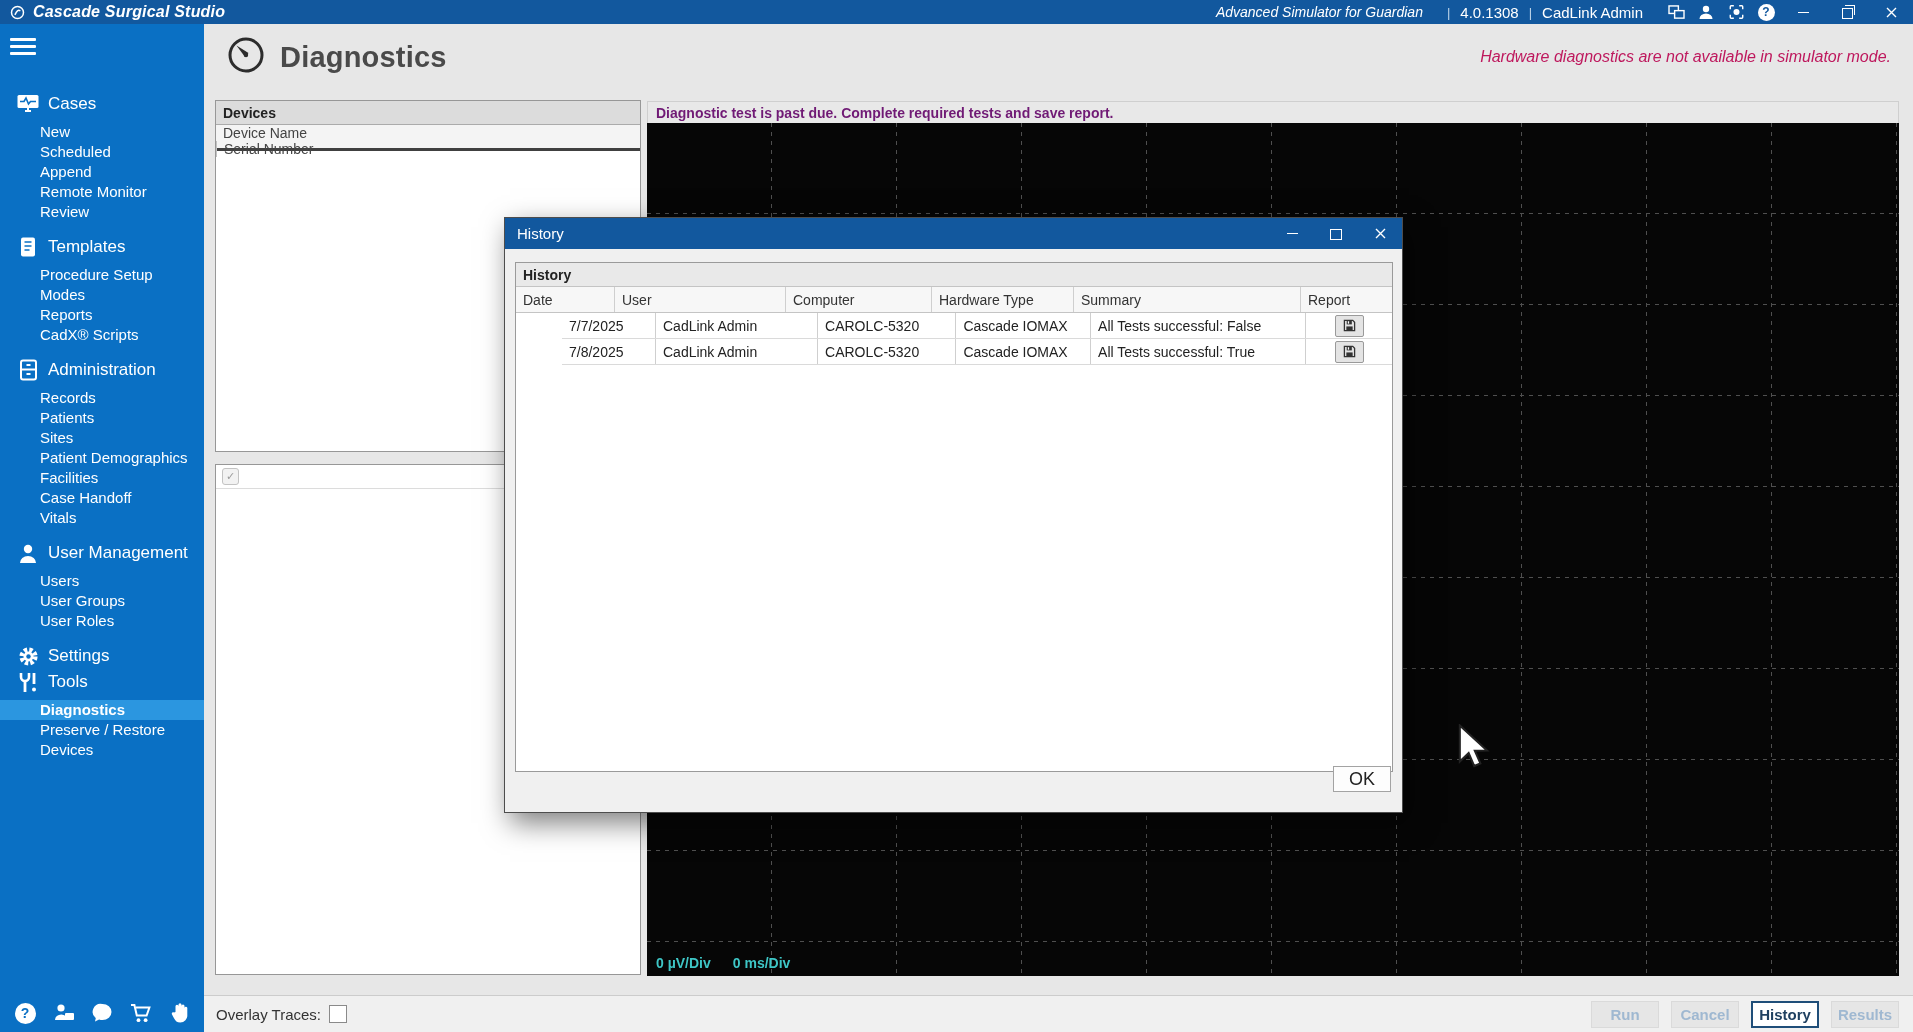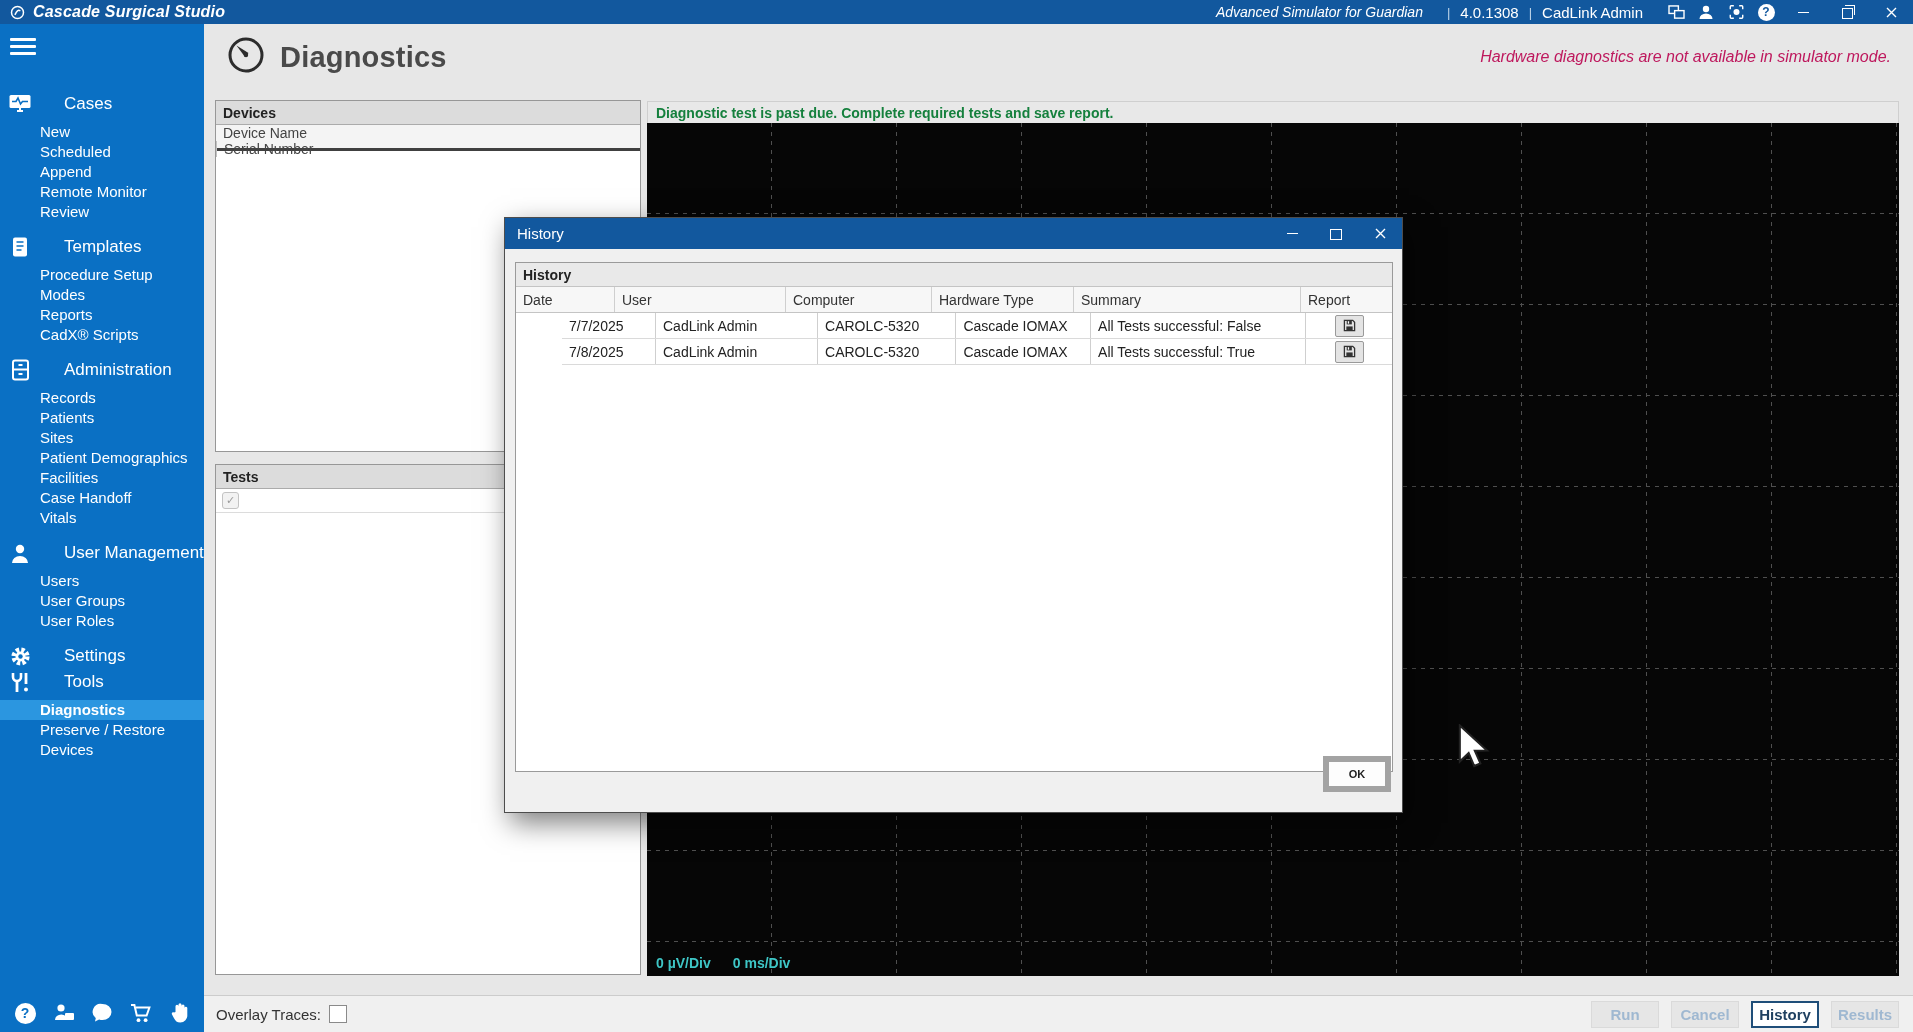--- a/index.html
+++ b/index.html
@@ -20,21 +20,21 @@
   .tb-win{width:44px;height:24px;display:flex;align-items:center;justify-content:center;cursor:pointer;}
   .glyph-min{width:11px;height:1px;background:#fff;}
   .glyph-restore{width:9px;height:9px;border:1px solid #fff;position:relative;background:#12589e;margin-top:2px;}
   .glyph-restore:before{content:"";position:absolute;left:2px;top:-4px;width:9px;height:9px;border:1px solid #fff;border-bottom:none;border-left:none;}
 
   
   .sidebar{position:absolute;left:0;top:24px;width:204px;height:1008px;background:#0a70c4;color:#fff;}
   .hamburger{margin:14px 0 0 10px;width:26px;cursor:pointer;}
   .hamburger div{height:3px;background:#fff;margin-bottom:4px;border-radius:1px;}
   .nav{margin-top:36px;}
-  .sec-header{display:flex;align-items:center;height:26px;padding-left:8px;cursor:pointer;gap:24px;}
+  .sec-header{display:flex;align-items:center;height:26px;padding-left:16px;cursor:pointer;}
   .sec-ico{width:24px;display:flex;justify-content:center;margin-right:8px;}
   .sec-label{font-size:17px;}
   .sub-items{margin:5px 0 12px 0;}
   .sub-item{height:20px;line-height:20px;padding-left:40px;font-size:15px;cursor:pointer;white-space:nowrap;}
   .sub-item.selected{background:#2b96e0;font-weight:bold;}
   .sb-footer{position:absolute;left:0;bottom:0;width:100%;height:38px;display:flex;align-items:center;
              justify-content:space-between;padding:0 12px;box-sizing:border-box;}
   .sb-foot-ico{width:26px;height:26px;display:flex;align-items:center;justify-content:center;cursor:pointer;}
   .help-circle{width:21px;height:21px;background:#fff;border-radius:50%;color:#0a70c4;
                font-weight:bold;font-size:14px;display:flex;align-items:center;justify-content:center;}
@@ -54,21 +54,21 @@
   .tbl-col{flex:1;font-size:14px;color:#444;padding-left:7px;display:flex;align-items:center;cursor:pointer;}
   .tbl-col + .tbl-col{border-left:1px solid #c2c2c2;}
   #tests-panel{left:215px;top:464px;width:426px;height:511px;}
   .tests-row{height:23px;border-bottom:1px solid #dcdcdc;display:flex;align-items:center;padding-left:6px;}
   .test-chk{width:15px;height:15px;border:1px solid #c3c3c3;border-radius:3px;background:#f2f2f2;
             color:#9a9a9a;font-size:11px;line-height:14px;text-align:center;}
 
   
   #waveform{position:absolute;left:647px;top:101px;width:1252px;height:875px;}
   .wf-alert{height:22px;background:#e8e8e8;border:1px solid #cfcfcf;border-bottom:none;box-sizing:border-box;
-            display:flex;align-items:center;padding-left:8px;font-size:14px;font-weight:bold;color:#15803d;}
+            display:flex;align-items:center;padding-left:8px;font-size:14px;font-weight:bold;color:#701a75;}
   .scope{position:relative;width:100%;height:853px;background:#060606;overflow:hidden;}
   .grid-v,.grid-h{position:absolute;inset:0;}
   .grid-v{background-image:repeating-linear-gradient(to right,transparent 0 124px,#4f4f4f 124px 125px);
           -webkit-mask-image:repeating-linear-gradient(to bottom,#000 0 4px,transparent 4px 9px);
           mask-image:repeating-linear-gradient(to bottom,#000 0 4px,transparent 4px 9px);}
   .grid-h{background-image:repeating-linear-gradient(to bottom,transparent 0 90px,#4f4f4f 90px 91px);
           -webkit-mask-image:repeating-linear-gradient(to right,#000 0 4px,transparent 4px 9px);
           mask-image:repeating-linear-gradient(to right,#000 0 4px,transparent 4px 9px);}
   .scope-labels{position:absolute;left:9px;bottom:5px;display:flex;gap:22px;
                 color:#3ec6c6;font-size:14px;font-weight:bold;}
@@ -100,22 +100,22 @@
   .hrow{display:flex;height:25px;align-items:stretch;}
   .hrow.head{background:#f7f7f7;border-bottom:1px solid #c4c4c4;color:#333;}
   .hrow.body{background:#fff;border-bottom:1px solid #dadada;margin-left:46px;}
   .hcell{display:flex;align-items:center;padding-left:7px;box-sizing:border-box;overflow:hidden;white-space:nowrap;}
   .hcell + .hcell{border-left:1px solid #cfcfcf;}
   .c-date{width:98px;}.c-user{width:171px;}.c-comp{width:146px;}.c-hw{width:142px;}.c-sum{width:227px;}
   .c-rep{width:92px;justify-content:center;padding-left:0;}
   .rep-btn{width:27px;height:20px;background:#e4e4e4;border:1px solid #9a9a9a;border-radius:2px;
            display:flex;align-items:center;justify-content:center;cursor:pointer;}
   .ok-btn{position:absolute;right:11px;bottom:20px;width:56px;height:24px;background:#fdfdfd;
-          border:6px solid #a3a3a3;font-size:11px;color:#222;display:flex;align-items:center;
-          justify-content:center;cursor:pointer;font-weight:bold;}
+          border:1px solid #a3a3a3;font-size:18px;color:#222;display:flex;align-items:center;
+          justify-content:center;cursor:pointer;}
 
   .cursor{position:absolute;left:1458px;top:724px;pointer-events:none;}
 </style>
 </head>
 <body>
 
 <div class="app">
 
   <div class="titlebar">
     <span class="tb-logo">
@@ -317,21 +317,20 @@
 
   <div class="panel" id="devices-panel">
     <div class="panel-hd">Devices</div>
     <div class="tbl-cols">
       <div class="tbl-col">Device Name</div>
       <div class="tbl-col">Serial Number</div>
     </div>
   </div>
 
   <div class="panel" id="tests-panel">
-    <div class="panel-hd">Tests</div>
     <div class="tests-row">
       <span class="test-chk">✓</span>
     </div>
   </div>
 
   <div id="waveform">
     <div class="wf-alert">Diagnostic test is past due.  Complete required tests and save report.</div>
     <div class="scope">
       <div class="grid-v"></div>
       <div class="grid-h"></div>

